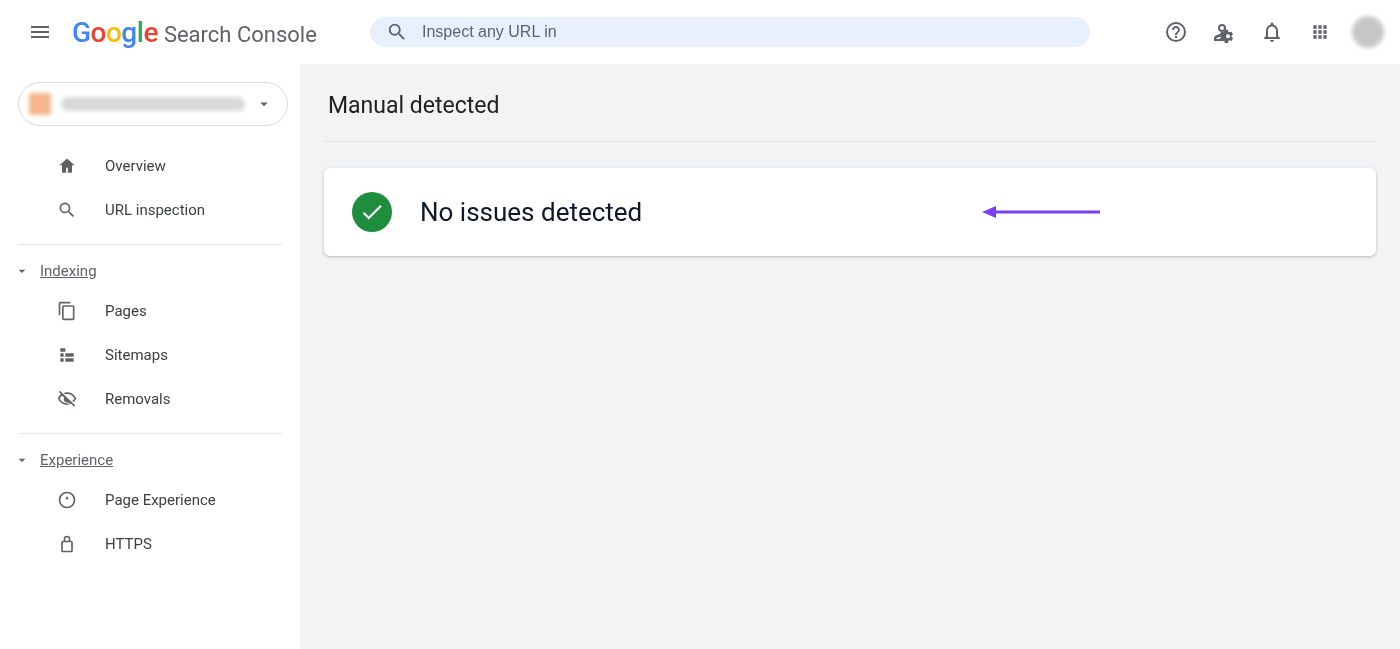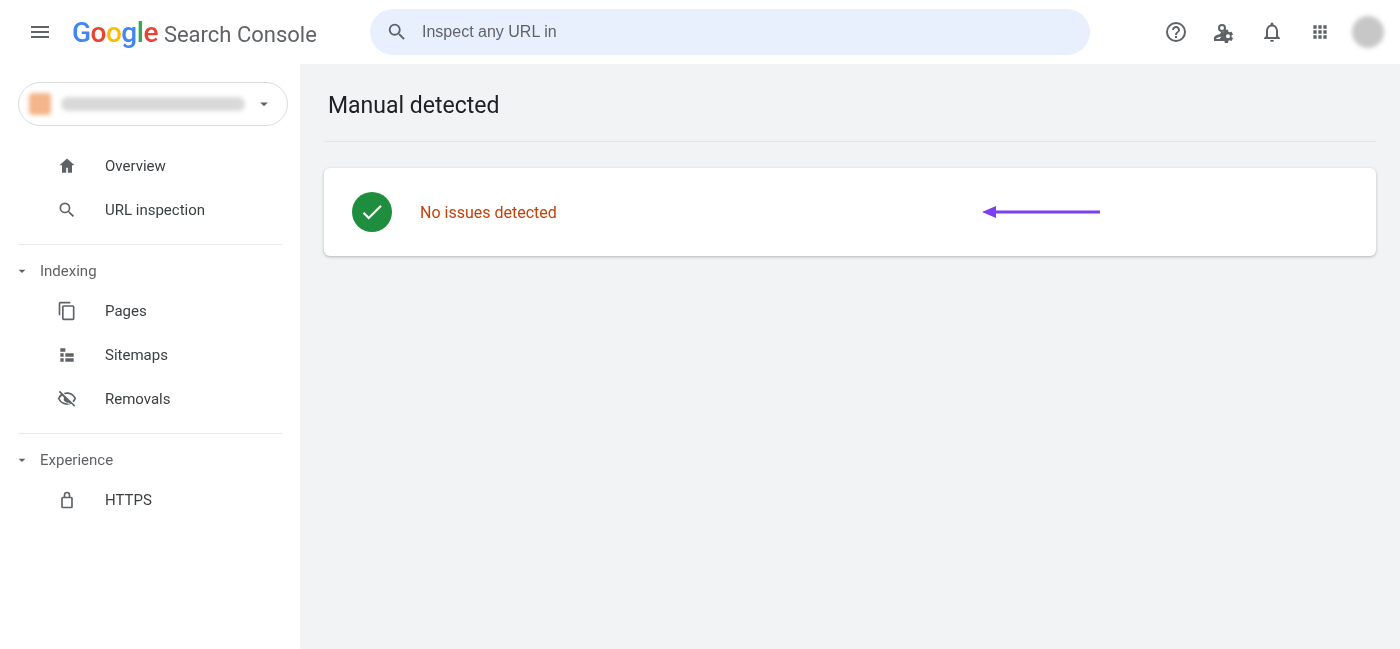--- a/index.html
+++ b/index.html
@@ -32,21 +32,21 @@
       min-width: 290px;
     }
     .google-logo { font-size: 28px; font-weight: 500; letter-spacing: -0.5px; }
     .g1 { color:#4285F4; } .g2 { color:#EA4335; } .g3 { color:#FBBC05; }
     .g4 { color:#4285F4; } .g5 { color:#34A853; } .g6 { color:#EA4335; }
     .logo-suffix { color:#5f6368; font-size: 22px; font-weight: 400; }
 
     .search-wrap {
       flex: 1;
       max-width: 720px;
-      height: 46px;
+      height: 30px;
       background: #e8f0fe;
       border-radius: 24px;
       display: flex; align-items: center;
       padding: 0 16px;
       gap: 14px;
     }
     .search-wrap .sicon { color:#5f6368; }
     .search-input {
       flex: 1;
       border: none; outline: none;
@@ -118,20 +118,21 @@
       margin: 12px 18px 8px 18px;
     }
     .nav-group {
       display:flex; align-items:center;
       height:36px;
       padding-left: 14px;
       gap: 8px;
       color:#5f6368;
       font-size:15px;
       cursor:pointer;
+      text-decoration:underline;
     }
     .nav-group .caret { width:18px; display:flex; }
 
     .main {
       flex:1;
       background:#f1f3f4;
       padding: 0 24px 24px 24px;
       overflow:auto;
       min-width:0;
     }
@@ -151,21 +152,21 @@
       display:flex; align-items:center;
       gap: 28px;
       position: relative;
     }
     .check-badge {
       width:40px;height:40px;border-radius:50%;
       background:#1e8e3e;
       display:flex;align-items:center;justify-content:center;
       color:#fff;
     }
-    .status-msg { font-size:16px; color:#c2410c; font-weight:400; }
+    .status-msg { font-size:26px; color:#0f172a; font-weight:400; }
 
     .annotation-arrow {
       position:absolute;
       left: 658px;
       top: 50%;
       transform: translateY(-50%);
     }
     .annotation-arrow svg { display:block; }
 
     svg { display:block; }
@@ -295,20 +296,28 @@
         <svg width="16" height="16" viewBox="0 0 24 24">
             <path fill="currentColor" d="M7 10l5 5 5-5z"></path>
           </svg>
       </span>
       <span>Experience</span>
     </div>
 
     <div class="nav-item">
       <span class="nicon">
         <svg width="20" height="20" viewBox="0 0 24 24">
+            <path fill="currentColor" d="M12 2a10 10 0 100 20 10 10 0 000-20zm0 2a8 8 0 110 16A8 8 0 0112 4zm0 3l2 4h-4l2-4z"></path>
+          </svg>
+      </span>
+      <span>Page Experience</span>
+    </div>
+    <div class="nav-item">
+      <span class="nicon">
+        <svg width="20" height="20" viewBox="0 0 24 24">
             <path fill="currentColor" d="M17 8h-1V6a4 4 0 10-8 0v2H7a2 2 0 00-2 2v10a2 2 0 002 2h10a2 2 0 002-2V10a2 2 0 00-2-2zm-7-2a2 2 0 114 0v2h-4V6zm7 14H7V10h10v10z"></path>
           </svg>
       </span>
       <span>HTTPS</span>
     </div>
 
   </div>
 
   <div class="main">
     <div class="page-title">Manual detected</div>

